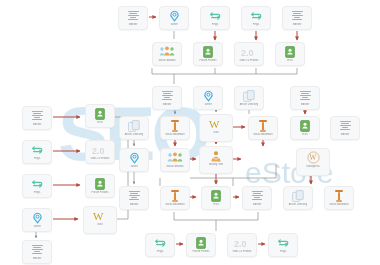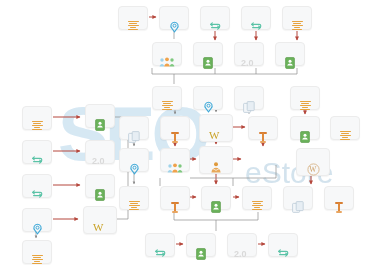--- a/index.html
+++ b/index.html
@@ -30,21 +30,21 @@
 
   
   .node{
     position:absolute;
     width:30px;height:24px;
     border-radius:4px;
     background:#f7f8f9;
     border:1px solid #ececec;
     box-shadow:0 1px 1px rgba(0,0,0,.045);
     display:flex;flex-direction:column;align-items:center;justify-content:flex-start;
-    padding-top:14px;box-sizing:border-box;
+    padding-top:2px;box-sizing:border-box;
   }
   .node.big{width:34px;height:28px;}
   .node .gi{height:13px;display:flex;align-items:center;justify-content:center;}
   .node .lbl{
     font-size:2.6px;line-height:3.4px;color:#8b8b8b;
     text-align:center;width:100%;margin-top:1px;
     white-space:nowrap;overflow:hidden;letter-spacing:0px;
     transform:scale(1);
   }
   .node.big .lbl{font-size:2.8px;}

